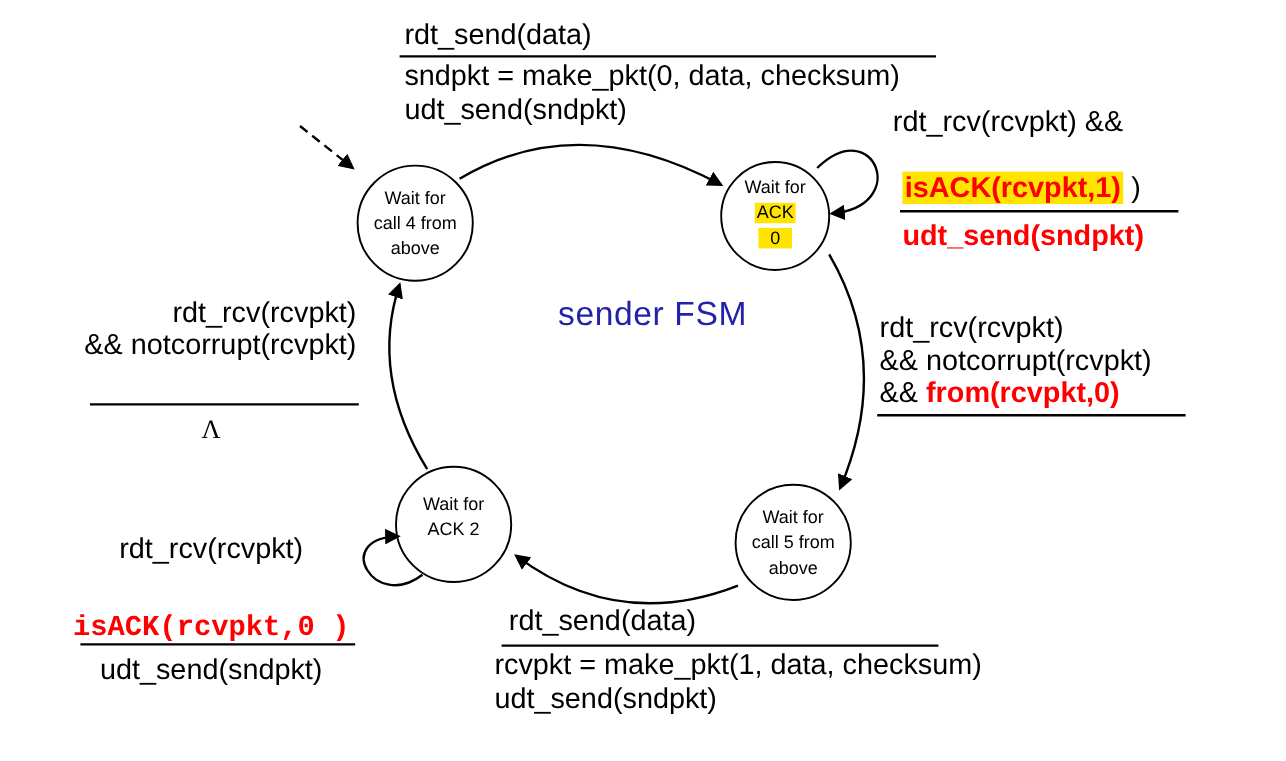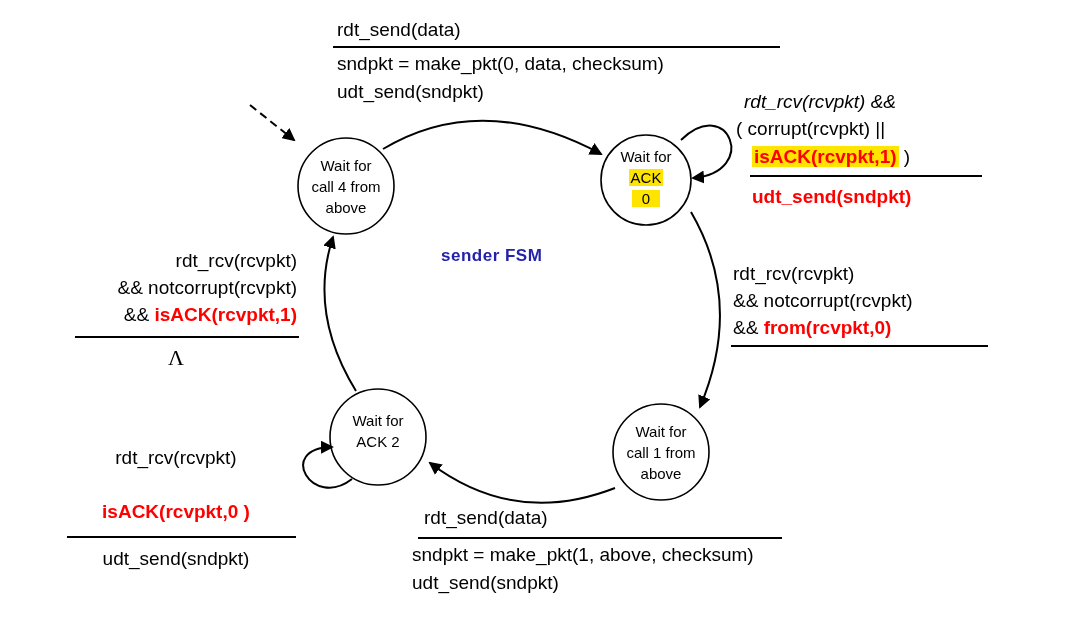--- a/index.html
+++ b/index.html
@@ -1,26 +1,26 @@
 <!DOCTYPE html>
 <html style="--hl: #ffe400; --red: #ff0000; --blue: #2222aa;"><head>
 <meta charset="utf-8">
 <style>
   * { margin:0; padding:0; box-sizing:border-box; }
   html, body { background:#ffffff; }
   body { font-family:"Liberation Sans", sans-serif; }
   .stage { position:relative; width:1072px; height:634px; background:#ffffff; overflow:hidden; }
   .layer { position:absolute; left:0; top:0; }
-  .txt { position:absolute; font-size:19px; line-height:23px; color:#000; white-space:nowrap; }
+  .txt { position:absolute; font-size:24px; line-height:23px; color:#000; white-space:nowrap; }
   .red { color:var(--red, #ff0000); font-weight:bold; }
   .hlbg { background:var(--hl, #ffe400); padding:0 2px; }
   .rblock { text-align:right; white-space:nowrap; }
   .cblock { text-align:center; white-space:nowrap; }
   .state-label { position:absolute; text-align:center; font-size:15px; line-height:21px; color:#000; }
-  .title { position:absolute; font-size:17px; font-weight:bold; color:var(--blue, #2222aa); letter-spacing:0.5px; }
+  .title { position:absolute; font-size:28px; font-weight:normal; color:var(--blue, #2222aa); letter-spacing:0.5px;margin-left:24px; }
   .lambda { position:absolute; font-family:"Liberation Serif", serif; font-size:22px; color:#000; }
 </style>
 </head>
 <body>
 
 <div class="stage">
 
   <svg class="layer" width="1072" height="634" viewBox="0 0 1072 634">
     <defs>
       <marker id="ah" viewBox="0 0 10 10" refX="8.5" refY="5" markerWidth="6.5" markerHeight="6.5" orient="auto">
@@ -60,48 +60,46 @@
   </div>
 
   <div class="state-label" style="left:601px; top:146px; width:90px;">
     <div>Wait for</div>
     <div><span class="hlbg">ACK</span></div>
     <div><span class="hlbg" style="padding:0 10px;">0</span></div>
   </div>
 
   <div class="state-label" style="left:601px; top:421px; width:120px;">
     <div>Wait for</div>
-    <div>call 1 from</div>
+    <div>call 5 from</div>
     <div>above</div>
   </div>
 
   <div class="state-label" style="left:318px; top:410px; width:120px;">
     <div>Wait for</div>
     <div>ACK 2</div>
   </div>
 
   <div class="txt" style="left:337px; top:18px;">rdt_send(data)</div>
   <div class="txt" style="left:337px; top:52px;">sndpkt = make_pkt(0, data, checksum)</div>
   <div class="txt" style="left:337px; top:80px;">udt_send(sndpkt)</div>
 
-  <div class="txt" style="left:744px; top:90px;font-style:italic;">rdt_rcv(rcvpkt) &amp;&amp;</div>
-  <div class="txt" style="left:736px; top:117px;">( corrupt(rcvpkt) ||</div>
+  <div class="txt" style="left:744px; top:90px;">rdt_rcv(rcvpkt) &amp;&amp;</div>
   <div class="txt" style="left:752px; top:145px;"><span class="red hlbg">isACK(rcvpkt,1)</span><span> )</span></div>
   <div class="txt red" style="left:752px; top:185px;">udt_send(sndpkt)</div>
 
   <div class="txt" style="left:733px; top:262px;">rdt_rcv(rcvpkt)</div>
   <div class="txt" style="left:733px; top:289px;">&amp;&amp; notcorrupt(rcvpkt)</div>
   <div class="txt" style="left:733px; top:316px;"><span>&amp;&amp; </span><span class="red">from(rcvpkt,0)</span></div>
 
   <div class="txt rblock" style="left:55px; top:249px; width:242px;">rdt_rcv(rcvpkt)</div>
   <div class="txt rblock" style="left:55px; top:276px; width:242px;">&amp;&amp; notcorrupt(rcvpkt)</div>
-  <div class="txt rblock" style="left:55px; top:303px; width:242px;"><span>&amp;&amp; </span><span class="red">isACK(rcvpkt,1)</span></div>
   <div class="lambda cblock" style="left:55px; top:345px; width:242px;">Λ</div>
 
   <div class="txt cblock" style="left:55px; top:446px; width:242px;">rdt_rcv(rcvpkt)</div>
-  <div class="txt cblock red" style="left:55px; top:500px; width:242px;">isACK(rcvpkt,0 )</div>
+  <div class="txt cblock red" style="left:55px; top:512px; width:242px;font-family:Liberation Mono, monospace;">isACK(rcvpkt,0 )</div>
   <div class="txt cblock" style="left:55px; top:547px; width:242px;">udt_send(sndpkt)</div>
 
   <div class="txt" style="left:424px; top:506px;">rdt_send(data)</div>
-  <div class="txt" style="left:412px; top:543px;">sndpkt = make_pkt(1, above, checksum)</div>
+  <div class="txt" style="left:412px; top:543px;">rcvpkt = make_pkt(1, data, checksum)</div>
   <div class="txt" style="left:412px; top:571px;">udt_send(sndpkt)</div>
 
 </div>
 
 </body></html>

